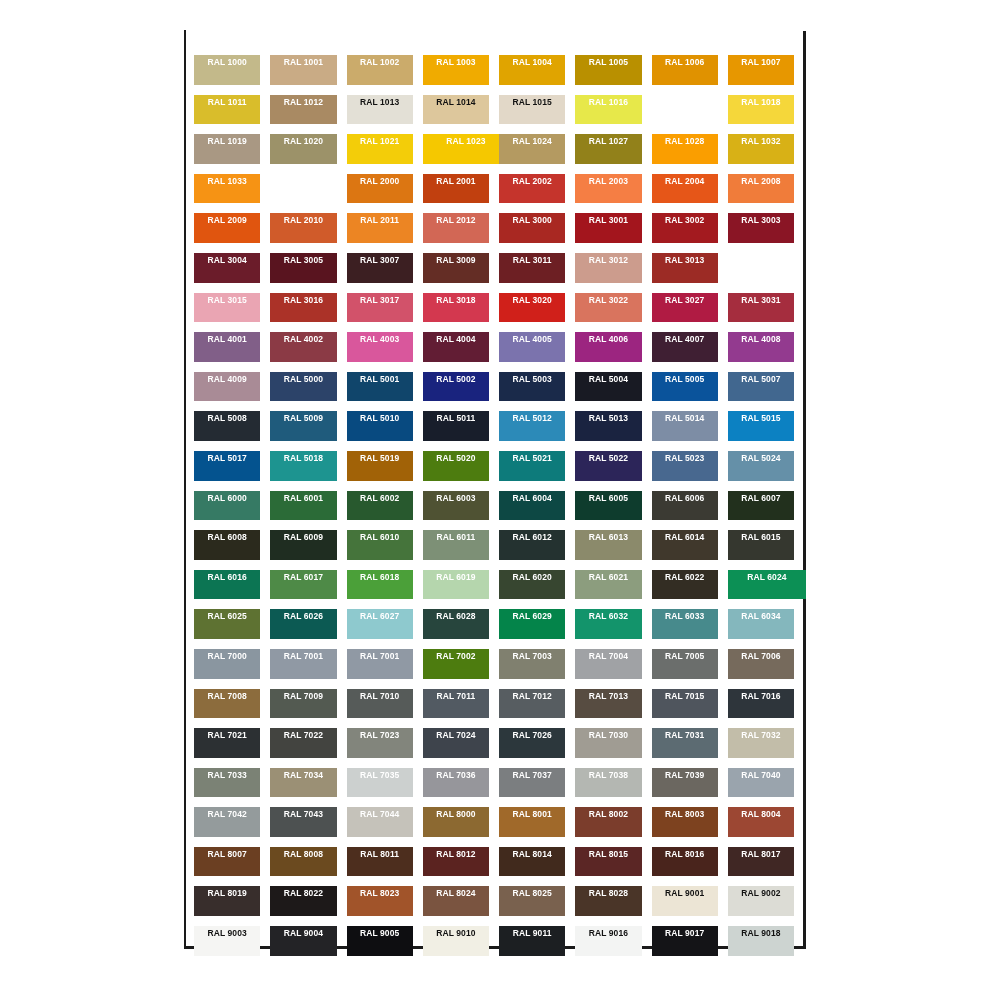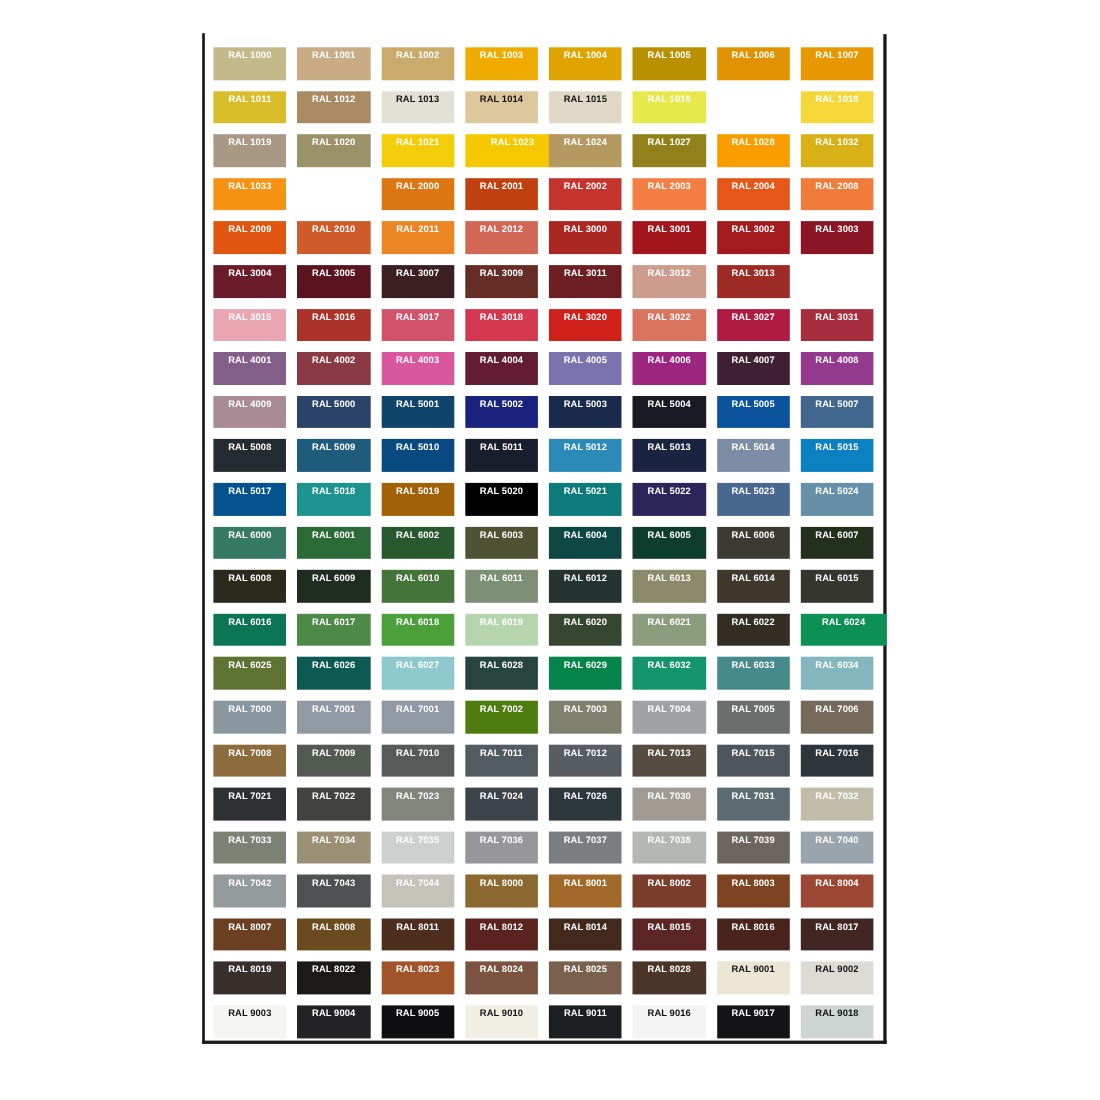--- a/index.html
+++ b/index.html
@@ -43,21 +43,21 @@
     left: -2px;
     top: -1px;
     width: 2px;
     height: 919px;
     background: #1a1a1a;
   }
 
   #grid {
     position: absolute;
     left: 8px;
-    top: 12px;
+    top: 24px;
     width: 600px;
     display: grid;
     grid-template-columns: repeat(8, 1fr);
     grid-auto-rows: 29.6px;
     column-gap: 2px;
     row-gap: 2px;
     gap: 10px;
   }
 
   .swatch {
@@ -333,21 +333,21 @@
         </div>
         <div class="swatch light-text" style="background: rgb(4, 83, 143);">
           <span class="label">RAL 5017</span>
         </div>
         <div class="swatch light-text" style="background: rgb(29, 148, 144);">
           <span class="label">RAL 5018</span>
         </div>
         <div class="swatch light-text" style="background: #a16207;">
           <span class="label">RAL 5019</span>
         </div>
-        <div class="swatch light-text" style="background: #000000;">
+        <div class="swatch light-text" style="background: #4d7c0f;">
           <span class="label">RAL 5020</span>
         </div>
         <div class="swatch light-text" style="background: rgb(13, 123, 123);">
           <span class="label">RAL 5021</span>
         </div>
         <div class="swatch light-text" style="background: rgb(44, 37, 89);">
           <span class="label">RAL 5022</span>
         </div>
         <div class="swatch light-text" style="background: rgb(72, 104, 143);">
           <span class="label">RAL 5023</span>

